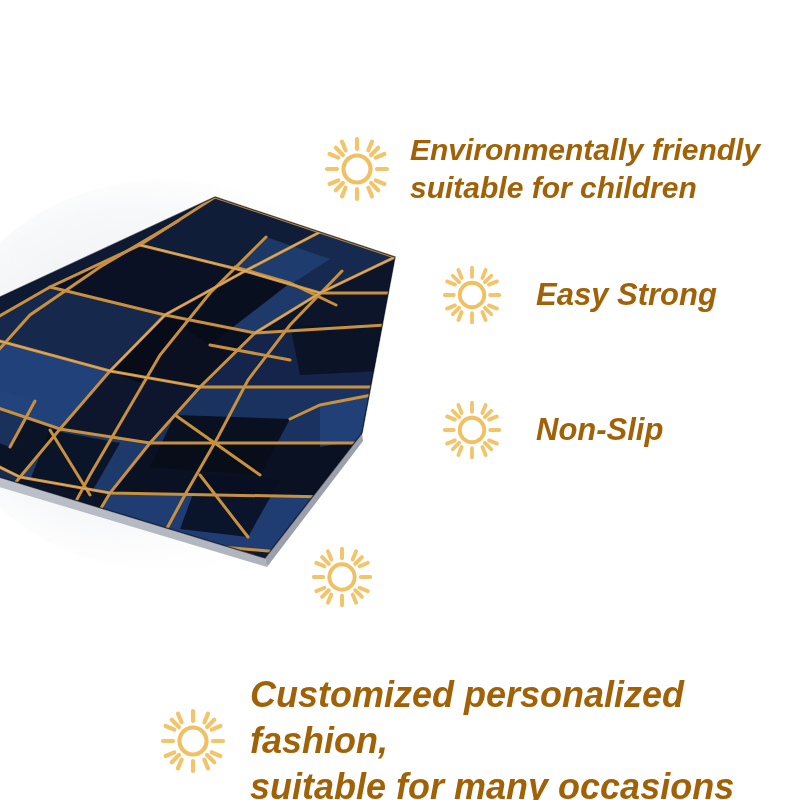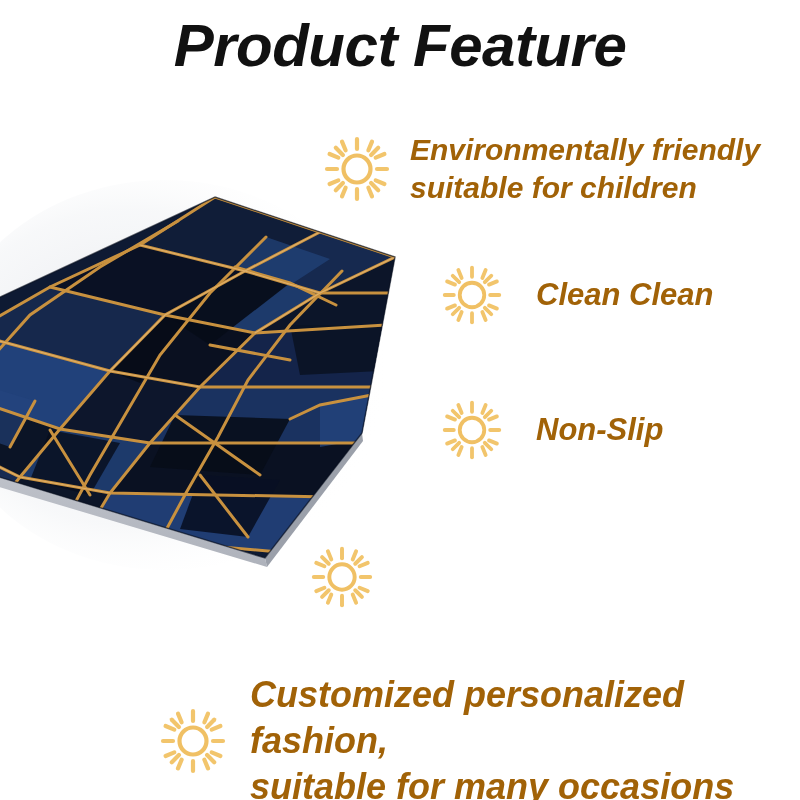--- a/index.html
+++ b/index.html
@@ -82,21 +82,20 @@
   #feature-row-3 .feature-label { font-size: 30px; margin-left: 24px; }
 
   #feature-row-4 { left: 160px; top: 672px; }
   #feature-row-4 .feature-label { font-size: 36px; margin-left: 24px; }
 </style>
 </head>
 <body>
 
 <div id="page">
 
-  <div id="page-title">Product Feature</div>
 
   <div id="product-image">
     <svg viewBox="0 0 430 420" xmlns="http://www.w3.org/2000/svg">
       <defs>
         <clipPath id="rugClip">
           <path d="M225,22 L405,82 L372,258 L275,383 L-30,290 L-50,150 Z"></path>
         </clipPath>
         <radialGradient id="floorShadow" cx="42%" cy="48%" r="58%">
           <stop offset="0%" stop-color="#dfe2e8" stop-opacity="0.85"></stop>
           <stop offset="70%" stop-color="#eef0f3" stop-opacity="0.45"></stop>
@@ -226,21 +225,21 @@
           <line x1="44.4" y1="51.7" x2="48" y2="60.4"></line>
           <line x1="48" y1="5.6" x2="44.4" y2="14.3"></line>
           <line x1="21.6" y1="51.7" x2="18" y2="60.4"></line>
           <line x1="5.6" y1="18" x2="14.3" y2="21.6"></line>
           <line x1="51.7" y1="44.4" x2="60.4" y2="48"></line>
           <line x1="5.6" y1="48" x2="14.3" y2="44.4"></line>
           <line x1="51.7" y1="21.6" x2="60.4" y2="18"></line>
         </g>
       </svg>
     </span>
-    <span class="feature-label">Clean Clean</span>
+    <span class="feature-label">Easy Strong</span>
   </div>
 
   <div class="feature-row" id="feature-row-2">
     <span class="feature-icon">
       <svg width="60" height="60" viewBox="0 0 66 66" xmlns="http://www.w3.org/2000/svg">
         <circle cx="33" cy="33" r="13.5" fill="none" stroke="#f0c064" stroke-width="4.2"></circle>
         <g stroke="#f2c56c" stroke-width="4.2" stroke-linecap="round">
           <line x1="33" y1="3" x2="33" y2="13"></line>
           <line x1="33" y1="53" x2="33" y2="63"></line>
           <line x1="3" y1="33" x2="13" y2="33"></line>

